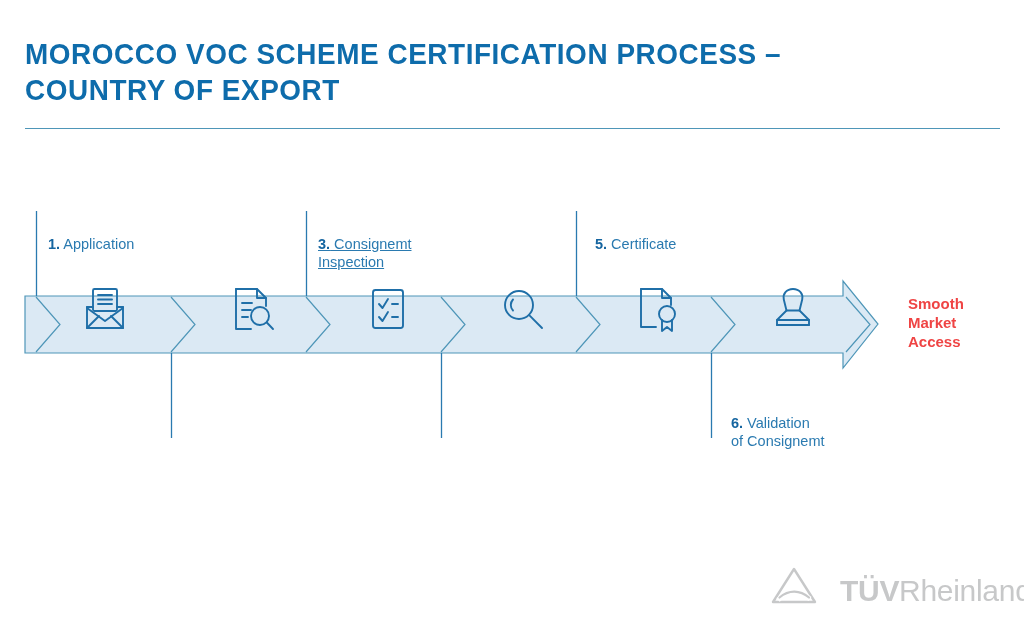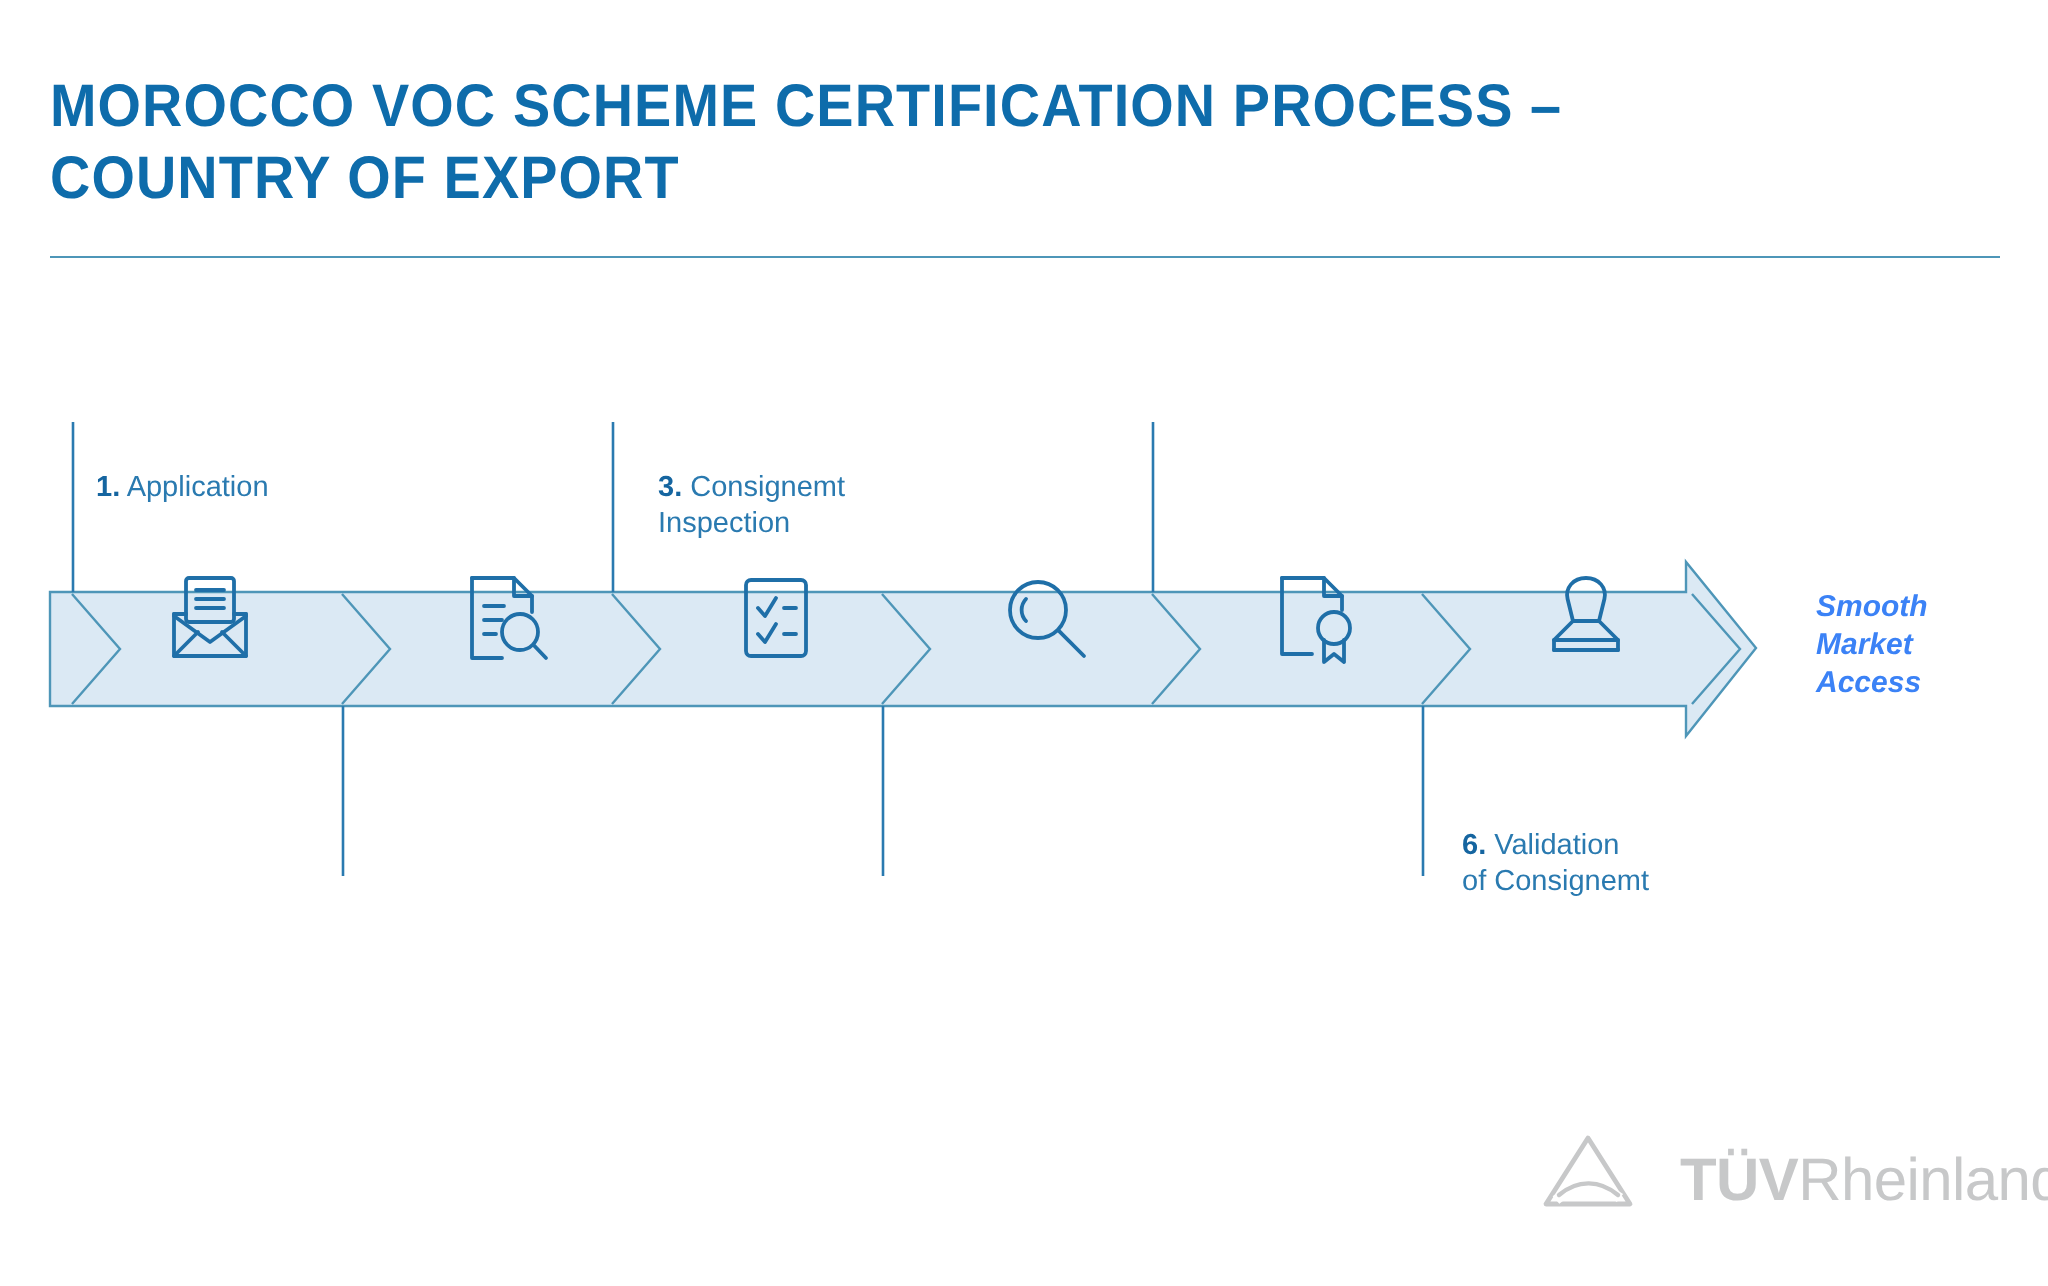--- a/index.html
+++ b/index.html
@@ -78,26 +78,25 @@
     color: #1565a0;
   }
   .step-label.above { }
   .step-label.below { }
 
   
   #outcome-label {
     position: absolute;
     left: 908px;
     top: 294px;
-    color: #3b82f6;
+    color: #ef4444;
     font-weight: bold;
     font-size: 15px;
     line-height: 19px;
     white-space: pre-line;
-    font-style: italic;
   }
 
   
   #brand-logo {
     position: absolute;
     left: 770px;
     top: 563px;
     width: 232px;
     height: 50px;
     display: flex;
@@ -214,25 +213,28 @@
       <line x1="12" y1="39" x2="12" y2="44"></line>
       <line x1="44" y1="39" x2="44" y2="44"></line>
       <line x1="12" y1="44" x2="44" y2="44"></line>
     </svg>
   </div>
 
   <div class="step-label above" style="left:48px; top:36px;">
     <span class="num">1.</span><span> Application</span>
   </div>
 
-  <div class="step-label above" style="left:329px; top:36px;">
+  <div class="step-label above" style="left:318px; top:36px;text-decoration:underline;">
     <span class="num">3.</span><span> Consignemt
 Inspection</span>
   </div>
 
+  <div class="step-label above" style="left:595px; top:36px;">
+    <span class="num">5.</span><span> Certificate</span>
+  </div>
 
 
 
   <div class="step-label below" style="left:731px; top:215px;">
     <span class="num">6.</span><span> Validation
 of Consignemt</span>
   </div>
 </div>
 
 <div id="outcome-label">Smooth

